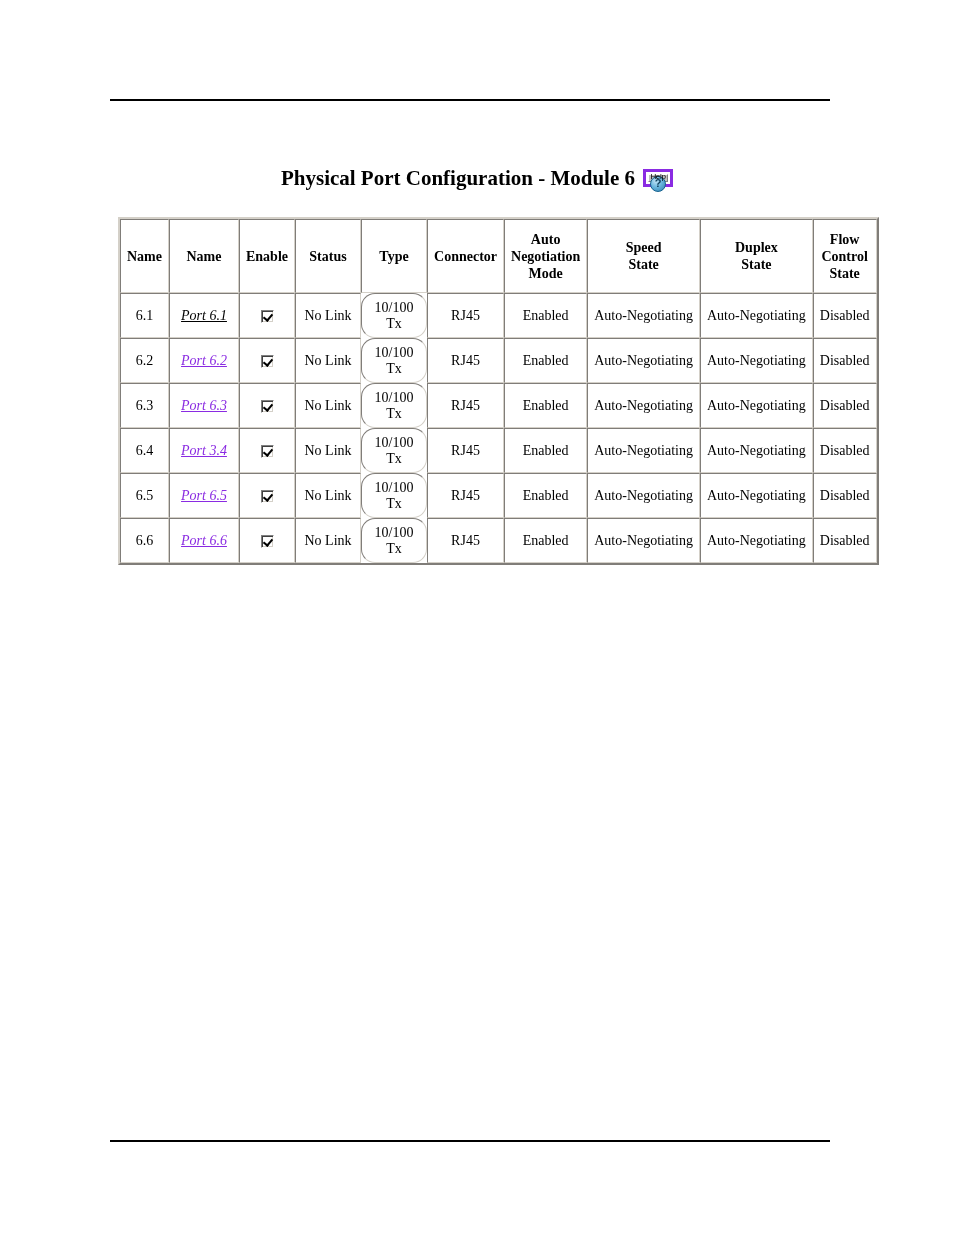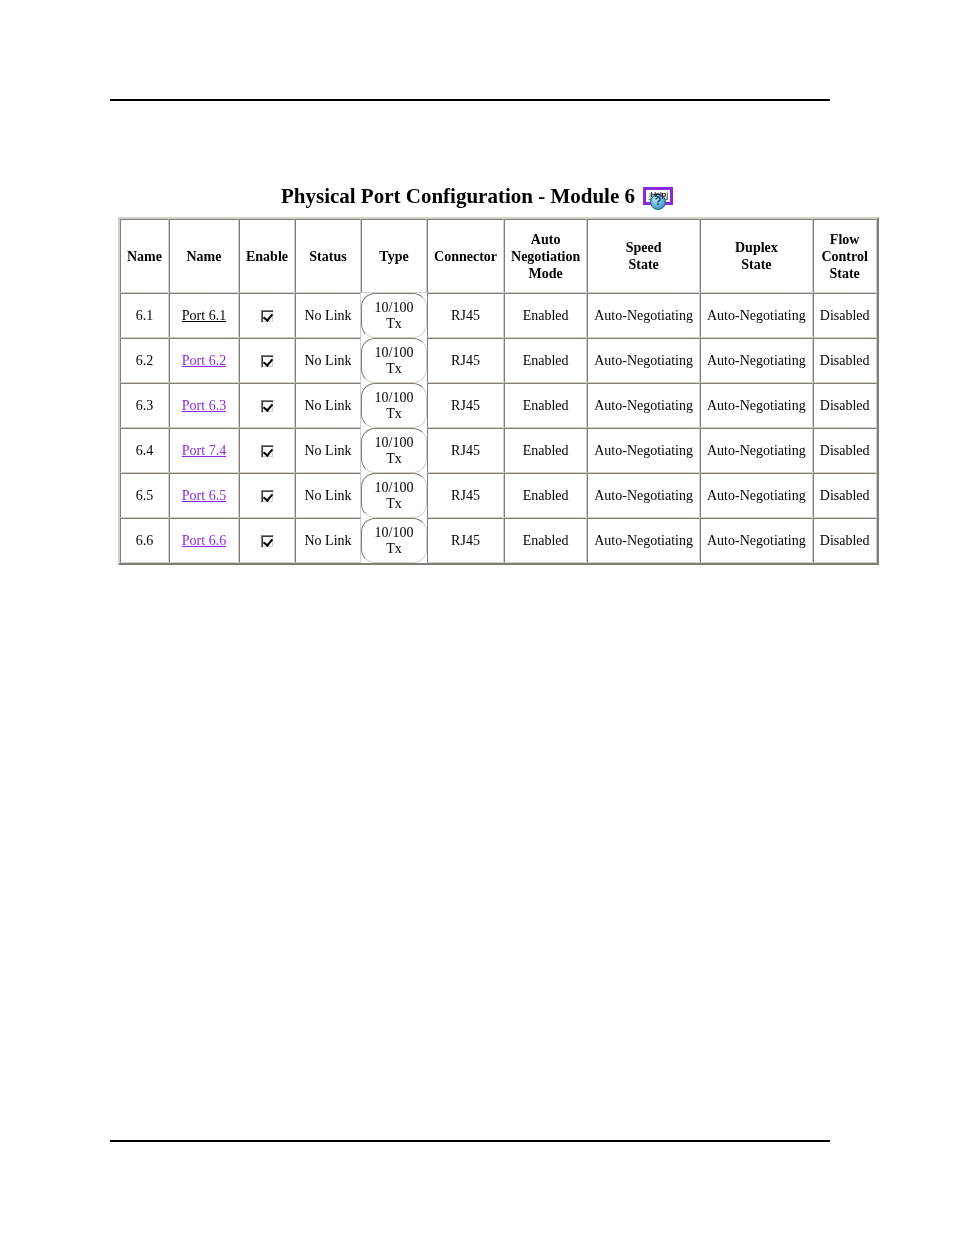--- a/index.html
+++ b/index.html
@@ -32,21 +32,21 @@
     height: 0;
     border-top: 2px solid #000000;
   }
   .rule-top    { top: 99px; }
   .rule-bottom { top: 1140px; }
 
   
   .title-block {
     position: absolute;
     left: 0;
-    top: 184px;
+    top: 166px;
     width: 954px;
     text-align: center;
     white-space: nowrap;
   }
   .title-text {
     font-family: "Liberation Serif", "DejaVu Serif", serif;
     font-size: 21px;
     font-weight: bold;
     letter-spacing: 0px;
     vertical-align: middle;
@@ -156,21 +156,21 @@
   .col-enable    { width: 40px; margin-top: 36px; }
   .col-status    { width: 52px; margin-top: 8px; }
   .col-type      { width: 52px; }
   .col-connector { width: 62px; }
   .col-autoneg   { width: 68px; margin-left: 32px; }
   .col-speed     { width: 96px; }
   .col-duplex    { width: 96px; }
   .col-flow      { width: 46px; margin-top: 37px; }
 
   td.cell-port { text-align: left; padding-left: 8px; }
-  td.cell-name { text-align: left; padding-left: 7px; }
+  td.cell-name { text-align: left; padding-left: 7px; font-style: italic; }
 
   
   a.port-link {
     text-decoration: underline;
     font-size: 14px;
   }
   a.port-link.state-active  { color: #000000; }
   a.port-link.state-visited { color: #8a2be2; }
 
   
@@ -293,21 +293,21 @@
             <td class="col-status">No Link</td>
             <td class="col-type nowrap-2"><span>10/100</span><br><span>Tx</span></td>
             <td class="col-connector">RJ45</td>
             <td class="col-autoneg">Enabled</td>
             <td class="col-speed">Auto-Negotiating</td>
             <td class="col-duplex">Auto-Negotiating</td>
             <td class="col-flow">Disabled</td>
           </tr>
           <tr>
             <td class="col-port cell-port">6.4</td>
-            <td class="col-name cell-name"><a href="#" class="port-link state-visited">Port 7.4</a></td>
+            <td class="col-name cell-name"><a href="#" class="port-link state-visited">Port 3.4</a></td>
             <td class="col-enable"><span class="chk"></span></td>
             <td class="col-status">No Link</td>
             <td class="col-type nowrap-2"><span>10/100</span><br><span>Tx</span></td>
             <td class="col-connector">RJ45</td>
             <td class="col-autoneg">Enabled</td>
             <td class="col-speed">Auto-Negotiating</td>
             <td class="col-duplex">Auto-Negotiating</td>
             <td class="col-flow">Disabled</td>
           </tr>
           <tr>

